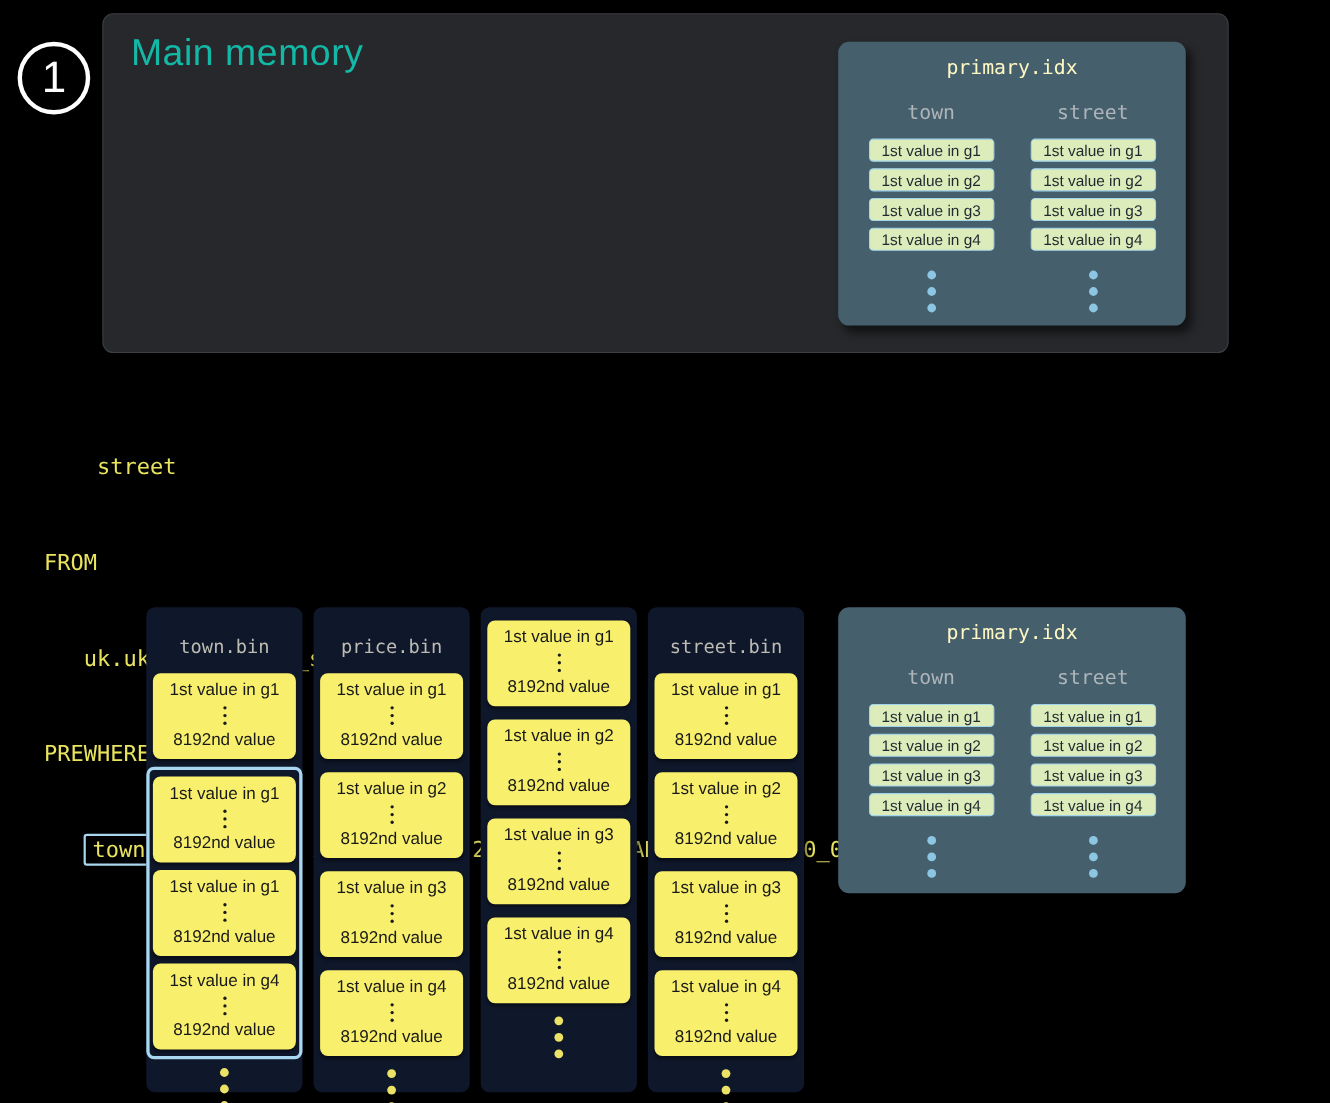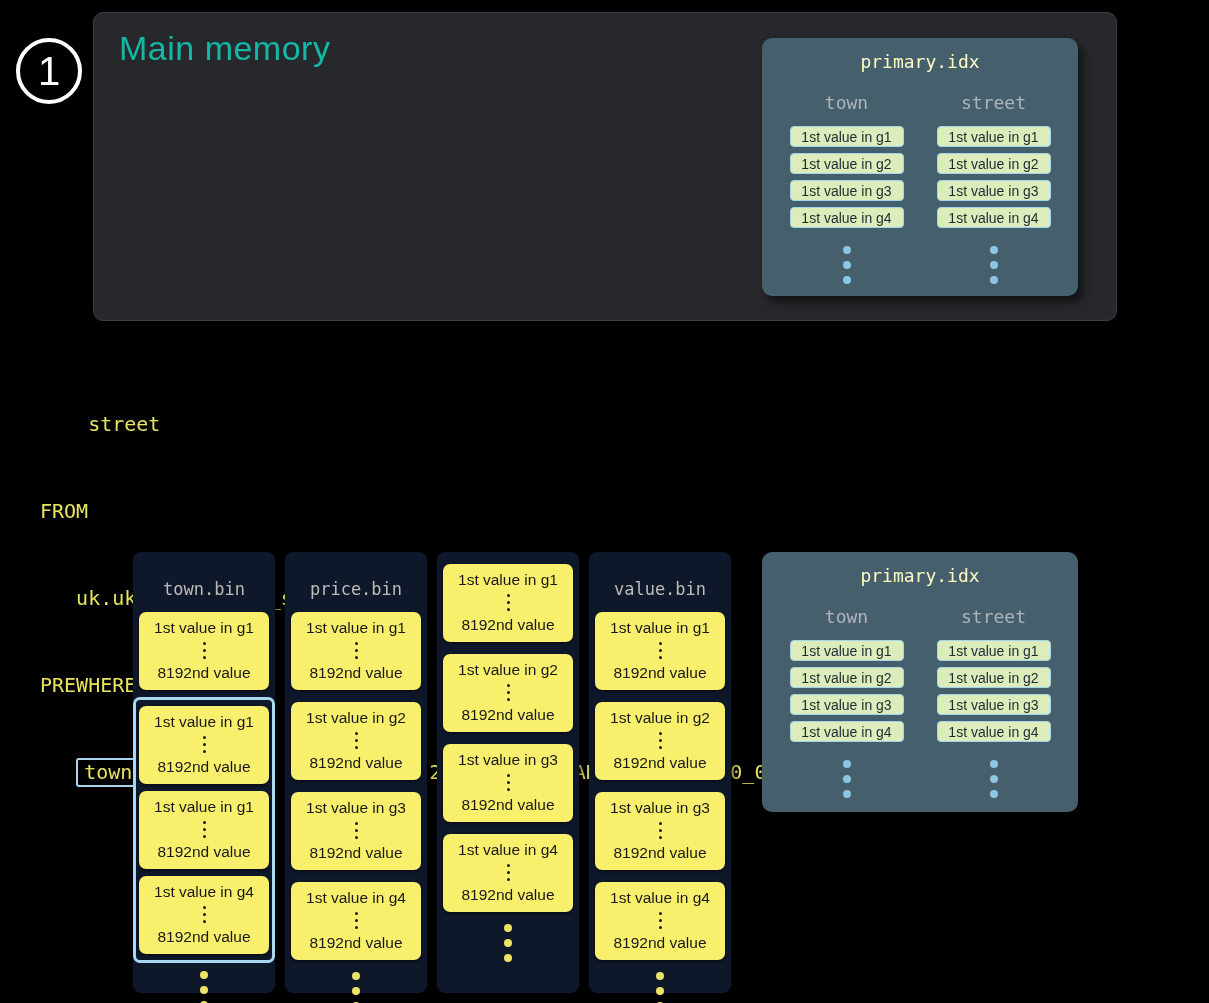--- a/index.html
+++ b/index.html
@@ -240,21 +240,21 @@
       <span>8192nd value</span>
     </div>
     <div class="dots-yellow">
         <i></i>
         <i></i>
         <i></i>
       </div>
   </div>
 
   <div class="bin-panel">
-    <div class="bin-title mono">value.bin</div>
+    <div class="bin-title mono">street.bin</div>
     <div class="gblock">
       <span>1st value in g1</span>
       <span class="vdots">
           <i></i>
           <i></i>
           <i></i>
         </span>
       <span>8192nd value</span>
     </div>
     <div class="gblock">

